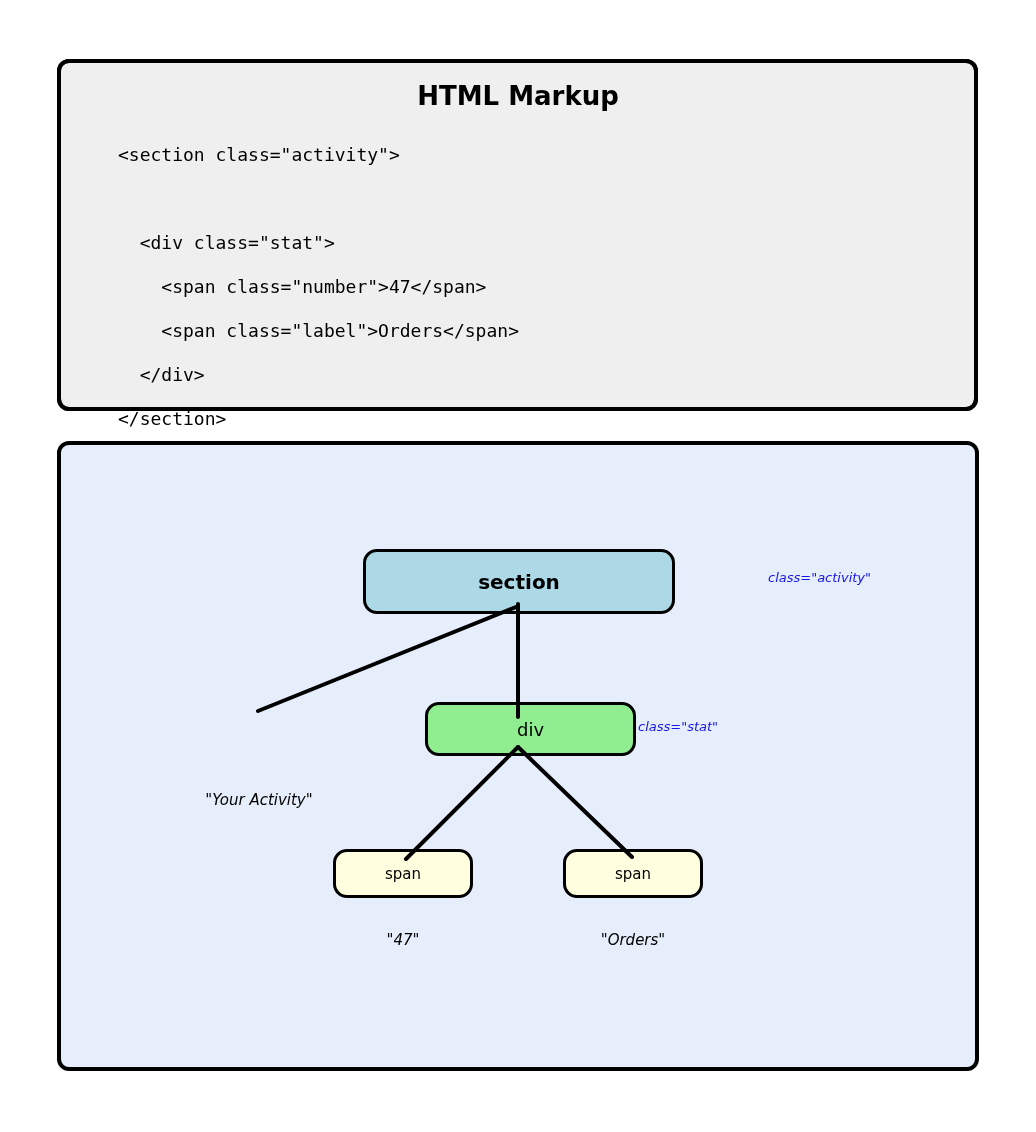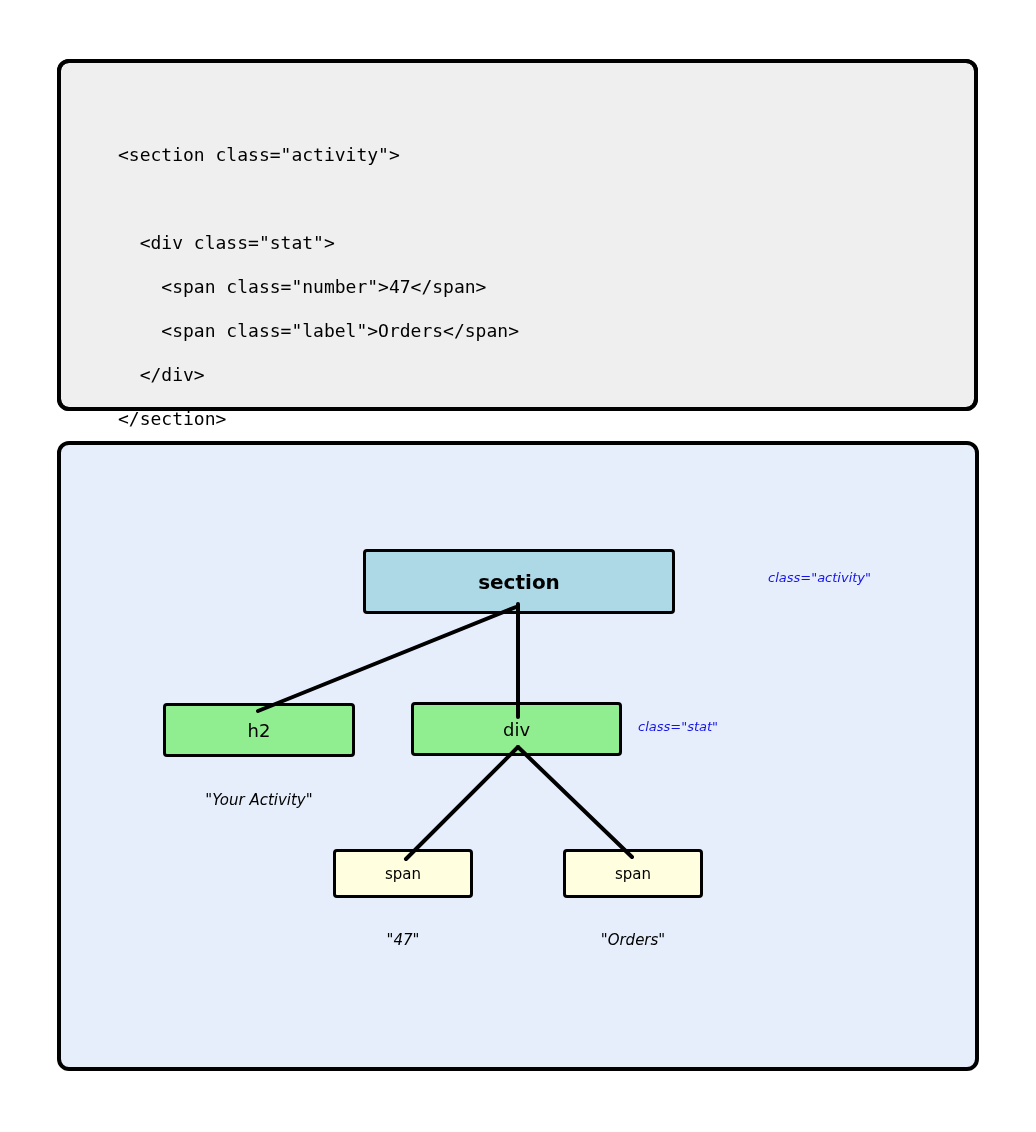--- a/index.html
+++ b/index.html
@@ -14,26 +14,26 @@
   .panel-border-overlay{position:absolute;left:57px;top:59px;width:921px;height:352px;box-sizing:border-box;
     border:4px solid var(--border,#000);border-radius:12px;background:transparent;z-index:3;pointer-events:none;}
   .panel-title{position:absolute;left:0;right:0;text-align:center;font-weight:bold;
     font-size:26px;line-height:30px;z-index:2;}
   .t-markup{top:81px;}
   .t-structure{top:454px;}
   
   .code-line{position:absolute;left:118px;white-space:pre;z-index:2;
     font-family:"DejaVu Sans Mono","Liberation Mono",monospace;font-size:18px;line-height:22px;}
   
-  .node{position:absolute;box-sizing:border-box;border:3px solid var(--border,#000);border-radius:4px;
+  .node{position:absolute;box-sizing:border-box;border:3px solid var(--border,#000);border-radius:14px;
     display:flex;align-items:center;justify-content:center;z-index:2;}
   .node-section{left:363px;top:549px;width:312px;height:65px;background:var(--section-node-fill,#ADD8E6);
     font-weight:bold;font-size:20px;}
   .node-h2{left:163px;top:703px;width:192px;height:54px;background:var(--element-node-fill,#90EE90);font-size:18px;}
-  .node-div{left:411px;top:702px;width:211px;height:54px;background:var(--element-node-fill,#90EE90);font-size:18px;}
+  .node-div{left:425px;top:702px;width:211px;height:54px;background:var(--element-node-fill,#90EE90);font-size:18px;}
   .node-span1{left:333px;top:849px;width:140px;height:49px;background:var(--text-node-fill,#FFFFE0);font-size:15px;}
   .node-span2{left:563px;top:849px;width:140px;height:49px;background:var(--text-node-fill,#FFFFE0);font-size:15px;}
   
   .edges{position:absolute;left:0;top:0;width:1036px;height:1132px;z-index:3;pointer-events:none;}
   
   .annot{position:absolute;font-style:italic;font-size:13px;line-height:16px;
     color:var(--annotation-text,#1414E8);z-index:4;white-space:nowrap;}
   .a-activity{left:768px;top:570px;}
   .a-stat{left:638px;top:719px;}
   .textlabel{position:absolute;font-style:italic;font-size:15px;line-height:19px;color:#000;
@@ -41,37 +41,35 @@
   .l-youract{left:159px;top:791px;width:200px;}
   .l-47{left:343px;top:931px;width:120px;}
   .l-orders{left:573px;top:931px;width:120px;}
 </style>
 </head>
 <body>
 
 <div class="canvas">
 
   <section class="panel panel-markup"></section>
+  <div class="panel-title t-markup">HTML Markup</div>
 
   <div class="code-line" style="top:144px">&lt;section class="activity"&gt;</div>
   <div class="code-line" style="top:232px">  &lt;div class="stat"&gt;</div>
   <div class="code-line" style="top:276px">    &lt;span class="number"&gt;47&lt;/span&gt;</div>
   <div class="code-line" style="top:320px">    &lt;span class="label"&gt;Orders&lt;/span&gt;</div>
   <div class="code-line" style="top:364px">  &lt;/div&gt;</div>
   <div class="code-line" style="top:408px">&lt;/section&gt;</div>
 
   <div class="panel-border-overlay"></div>
 
   <section class="panel panel-structure"></section>
 
   <div class="node node-section">
     <span>section</span>
-  </div>
-  <div class="node node-h2">
-    <span>h2</span>
   </div>
   <div class="node node-div">
     <span>div</span>
   </div>
   <div class="node node-span1">
     <span>span</span>
   </div>
   <div class="node node-span2">
     <span>span</span>
   </div>

